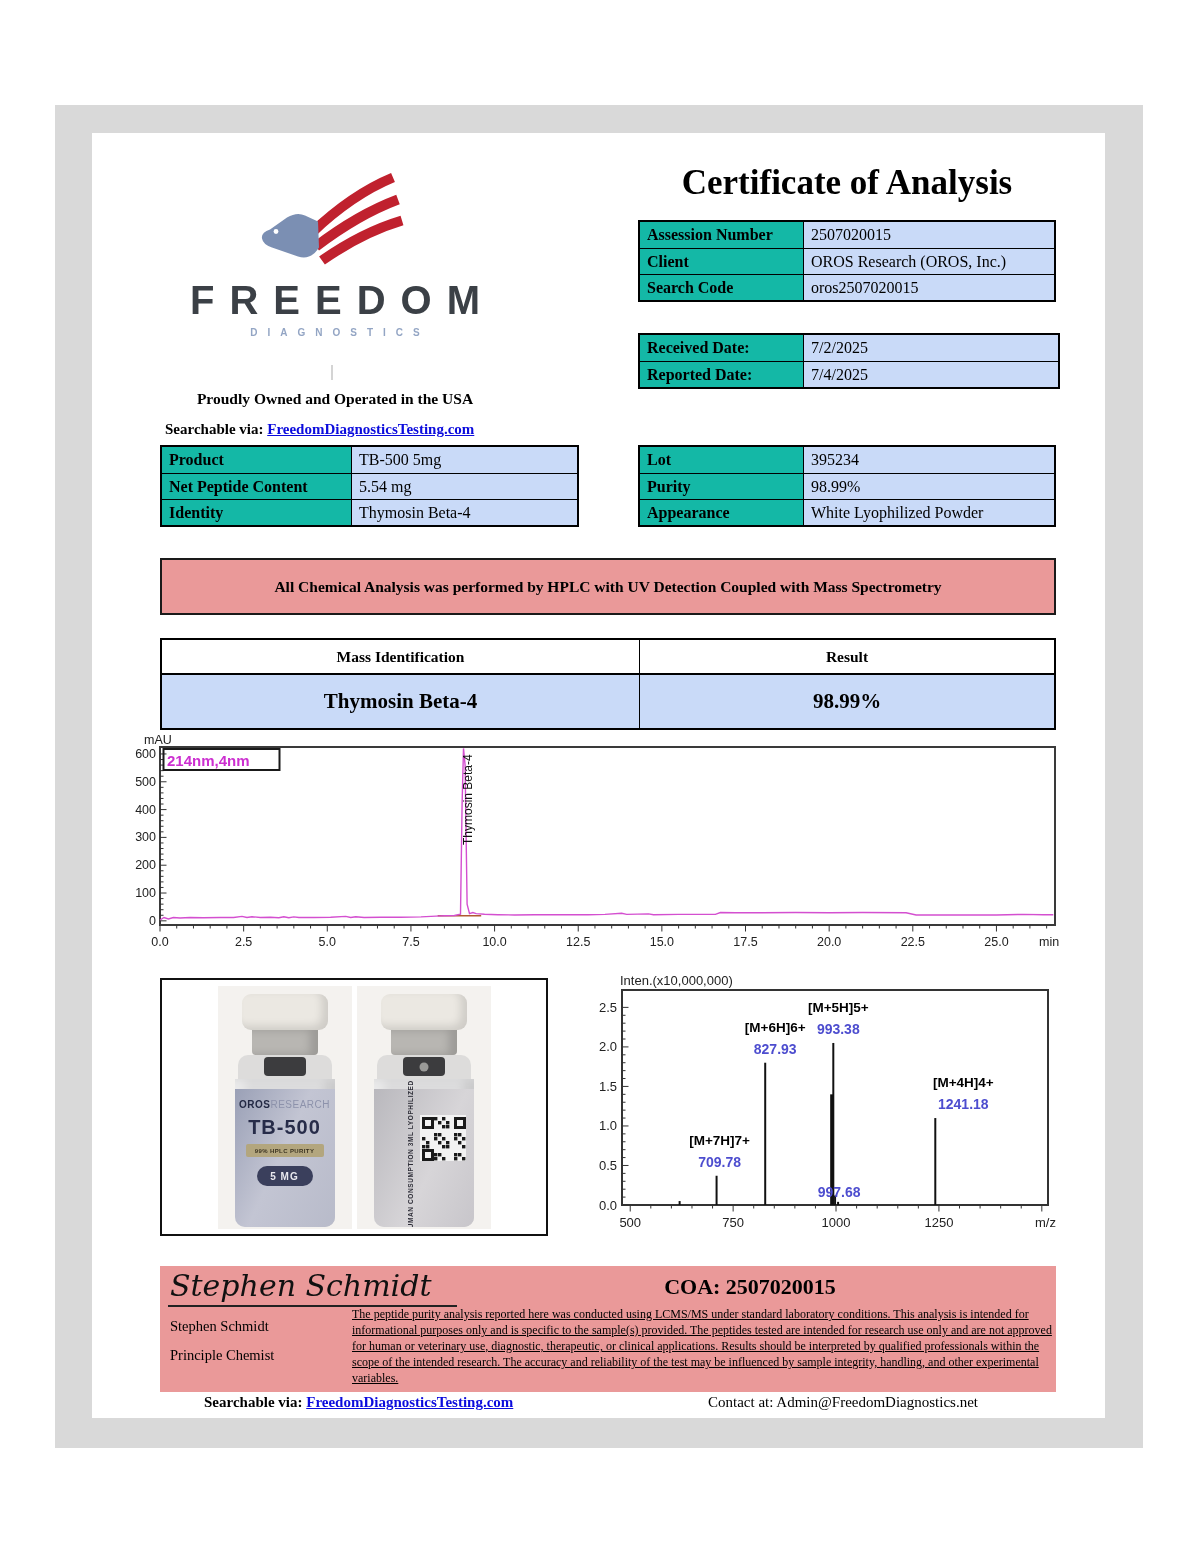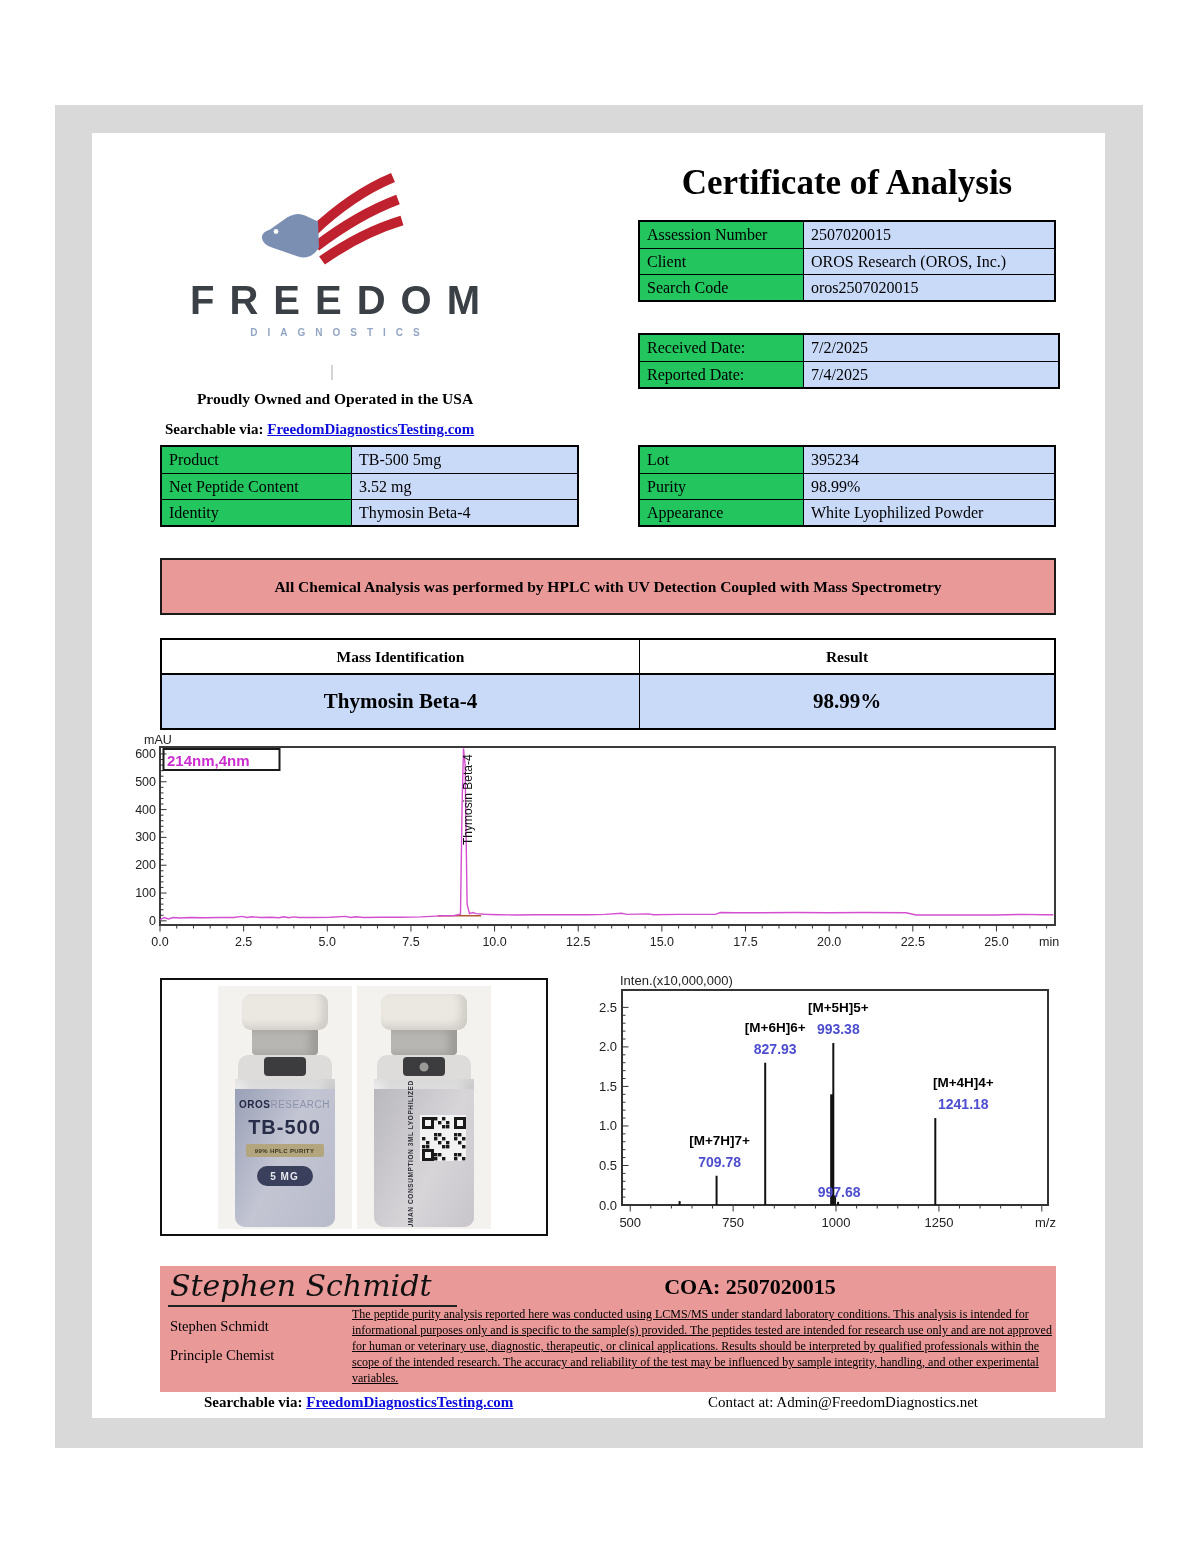--- a/index.html
+++ b/index.html
@@ -23,21 +23,21 @@
   a.doc-link { color:#0b0bdd; text-decoration:underline; font-weight:bold; cursor:pointer; }
 
   .coa-title { position:absolute; left:546px; top:30px; width:418px; text-align:center;
                font-weight:bold; font-size:35px; }
 
   
   .kv-table { position:absolute; border:2px solid #000; display:grid; background:#fff; }
   .kv-cell { display:flex; align-items:center; padding:2px 7px; min-height:26px;
              font-size:16px; border-top:1.5px solid #000; }
   .kv-cell.r0 { border-top:none; }
-  .kv-label { background:#22c55e; font-weight:normal; border-right:1.5px solid #000; }
+  .kv-label { background:#14b8a6; font-weight:bold; border-right:1.5px solid #000; }
   .kv-value { background:#c9daf8; }
   .t-acc   { left:546px; top:87px;  width:418px; grid-template-columns:164px 1fr; }
   .t-dates { left:546px; top:200px; width:422px; grid-template-columns:164px 1fr; }
   .t-prod  { left:68px;  top:312px; width:419px; grid-template-columns:190px 1fr; }
   .t-lot   { left:546px; top:312px; width:418px; grid-template-columns:164px 1fr; }
 
   
   .banner { position:absolute; left:68px; top:425px; width:896px; height:57px;
             background:#ea9999; border:2px solid #1a1a1a; display:flex;
             align-items:center; justify-content:center;
@@ -160,21 +160,21 @@
       <div class="kv-cell kv-label r0">Received Date:</div>
       <div class="kv-cell kv-value r0">7/2/2025</div>
       <div class="kv-cell kv-label">Reported Date:</div>
       <div class="kv-cell kv-value">7/4/2025</div>
     </div>
 
     <div class="kv-table t-prod">
       <div class="kv-cell kv-label r0">Product</div>
       <div class="kv-cell kv-value r0">TB-500 5mg</div>
       <div class="kv-cell kv-label">Net Peptide Content</div>
-      <div class="kv-cell kv-value">3.52 mg</div>
+      <div class="kv-cell kv-value">5.54 mg</div>
       <div class="kv-cell kv-label">Identity</div>
       <div class="kv-cell kv-value">Thymosin Beta-4</div>
     </div>
 
     <div class="kv-table t-lot">
       <div class="kv-cell kv-label r0">Lot</div>
       <div class="kv-cell kv-value r0">395234</div>
       <div class="kv-cell kv-label">Purity</div>
       <div class="kv-cell kv-value">98.99%</div>
       <div class="kv-cell kv-label">Appearance</div>

